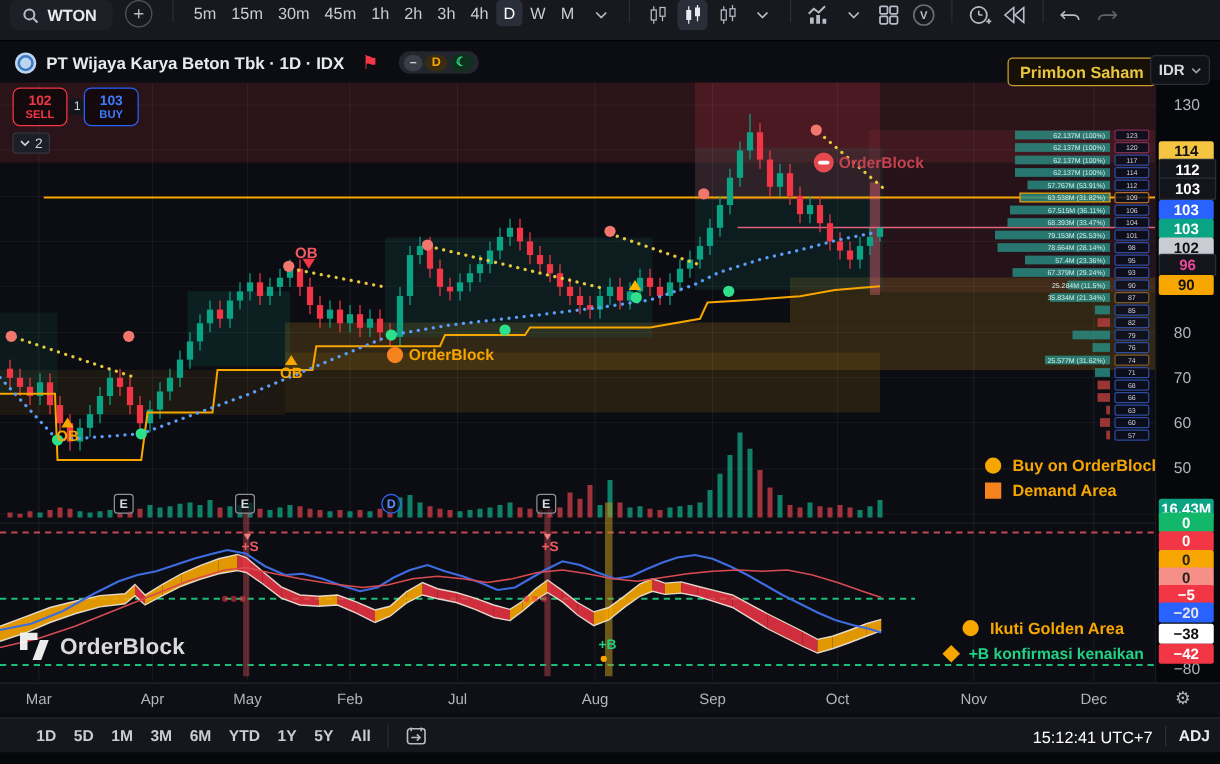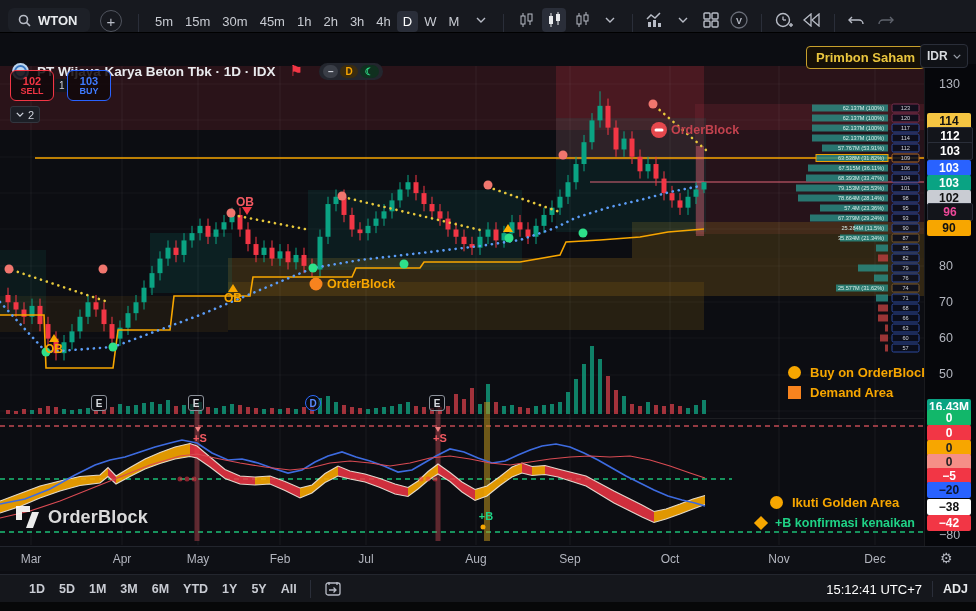--- a/index.html
+++ b/index.html
@@ -1,28 +1,28 @@
 <!DOCTYPE html>
 <html><head>
 <meta charset="utf-8">
 <style>
   html,body{margin:0;padding:0;background:#07080b;font-family:"Liberation Sans",sans-serif;}
   #app{position:relative;width:976px;height:611px;background:#0c0d12;overflow:hidden;color:#d7dade;}
   svg text{font-family:"Liberation Sans",sans-serif;}
   
-  #topbar{position:absolute;left:0;top:0;width:976px;height:33px;background:#17191f;display:flex;align-items:flex-end;gap:4px;padding-left:8px;box-sizing:border-box;z-index:5;border-bottom:1px solid #000;}
+  #topbar{position:absolute;left:0;top:0;width:976px;height:33px;background:#17191f;display:flex;align-items:flex-start;gap:4px;padding-left:8px;box-sizing:border-box;z-index:5;border-bottom:1px solid #000;}
   .searchbox{display:flex;align-items:center;gap:7px;background:#1d2027;border-radius:6px;height:24px;padding:0 10px;width:62px;color:#e8eaed;font-weight:bold;font-size:13px;}
   .iconbtn{display:flex;align-items:center;justify-content:center;height:24px;min-width:24px;border-radius:4px;color:#b8bcc6;}
   .iconbtn.sel{background:#2a2e39;color:#e8eaed;}
   .plus-circle{width:20px;height:20px;border:1.5px solid #50545e;border-radius:50%;display:flex;align-items:center;justify-content:center;color:#b8bcc6;font-size:15px;line-height:1;margin:0 6px;}
   .vsep{width:1px;height:18px;background:#2a2e39;margin:0 6px;}
   .interval{font-size:13px;color:#c9ccd3;padding:3px 6px;border-radius:4px;cursor:default;}
   .interval.sel{background:#2a2e39;color:#fff;}
   
-  #headrow{position:absolute;left:0;top:36px;width:976px;height:28px;display:flex;align-items:center;gap:8px;padding-left:12px;box-sizing:border-box;z-index:4;margin-top:21px;}
+  #headrow{position:absolute;left:0;top:36px;width:976px;height:28px;display:flex;align-items:center;gap:8px;padding-left:12px;box-sizing:border-box;z-index:4;}
   .symlogo{width:17px;height:17px;border-radius:50%;background:#bcd6ef;display:flex;align-items:center;justify-content:center;}
   .symlogo i{display:block;width:9px;height:9px;border:2px solid #3b78c2;border-radius:50%;}
   #title{font-size:13.5px;font-weight:bold;color:#e8eaed;}
   .flag{color:#f23645;font-size:15px;margin-left:6px;}
   .pillgroup{display:flex;align-items:center;gap:2px;background:#23262e;border-radius:9px;padding:2px 4px;margin-left:8px;}
   .pill{font-size:10px;font-weight:bold;border-radius:7px;padding:1px 5px;}
   .pill.dash{background:#3a3e47;color:#cfd3dc;}
   .pill.pd{background:#3a2c10;color:#f7a600;}
   .pill.moon{background:#10301f;color:#2ee08a;}
   .ohlc{font-size:12.5px;margin-left:6px;white-space:nowrap;}
@@ -767,21 +767,21 @@
       <span class="axbadge" style="top:119px;background:#0aa383;color:#fff;">103</span>
       <span class="axbadge" style="top:134px;background:#c9ccd3;color:#111;">102</span>
       <span class="axbadge" style="top: 148px; background: rgb(19, 21, 27); color: #ec4899; border: 1px solid rgb(42, 46, 57);">96</span>
       <span class="axbadge" style="top:164px;background:#f7a600;color:#111;">90</span>
       <span class="axbadge" style="top:343px;background:#0aa383;color:#fff;">16.43M</span>
       <span class="axbadge" style="top:354px;background:#12b76a;color:#fff;">0</span>
       <span class="axbadge" style="top:369px;background:#f23645;color:#fff;">0</span>
       <span class="axbadge" style="top:384px;background:#f7a600;color:#222;">0</span>
       <span class="axbadge" style="top:398px;background:#f58f87;color:#222;">0</span>
       <span class="axbadge" style="top:412px;background:#f23645;color:#fff;">−5</span>
-      <span class="axbadge" style="top:426px;background:#2962ff;color:#0f172a;">−20</span>
+      <span class="axbadge" style="top:426px;background:#2962ff;color:#e5e5e5;">−20</span>
       <span class="axbadge" style="top:443px;background:#ffffff;color:#111;">−38</span>
       <span class="axbadge" style="top:459px;background:#f23645;color:#fff;">−42</span>
     </div>
 
   <div id="taxis">
     <span id="gear">⚙</span>
   <span class="month" style="left:31px;">Mar</span>
       <span class="month" style="left:122px;">Apr</span>
       <span class="month" style="left:198px;">May</span>
       <span class="month" style="left:280px;">Feb</span>

